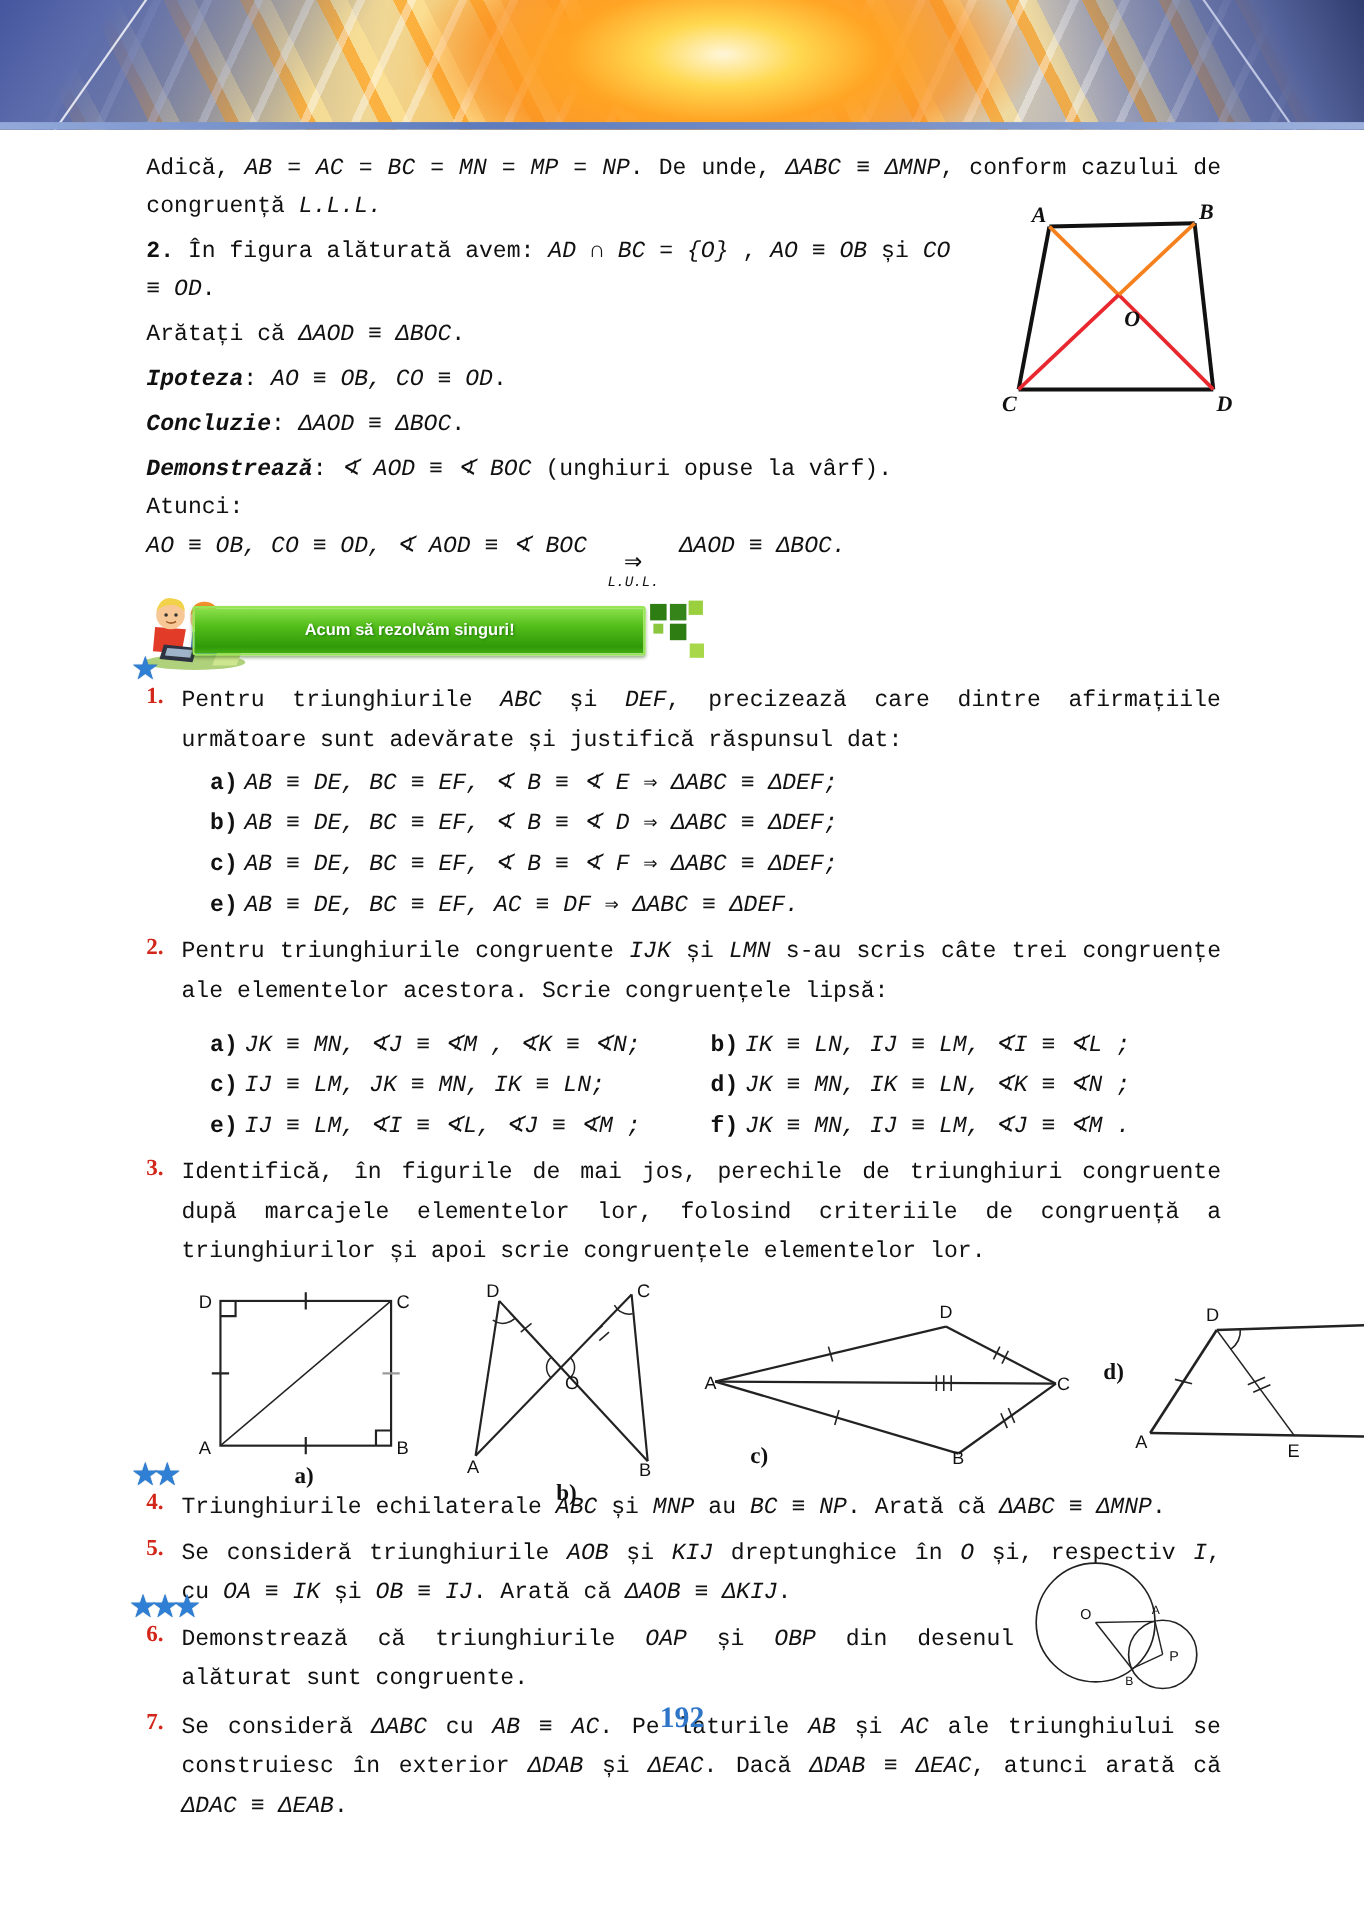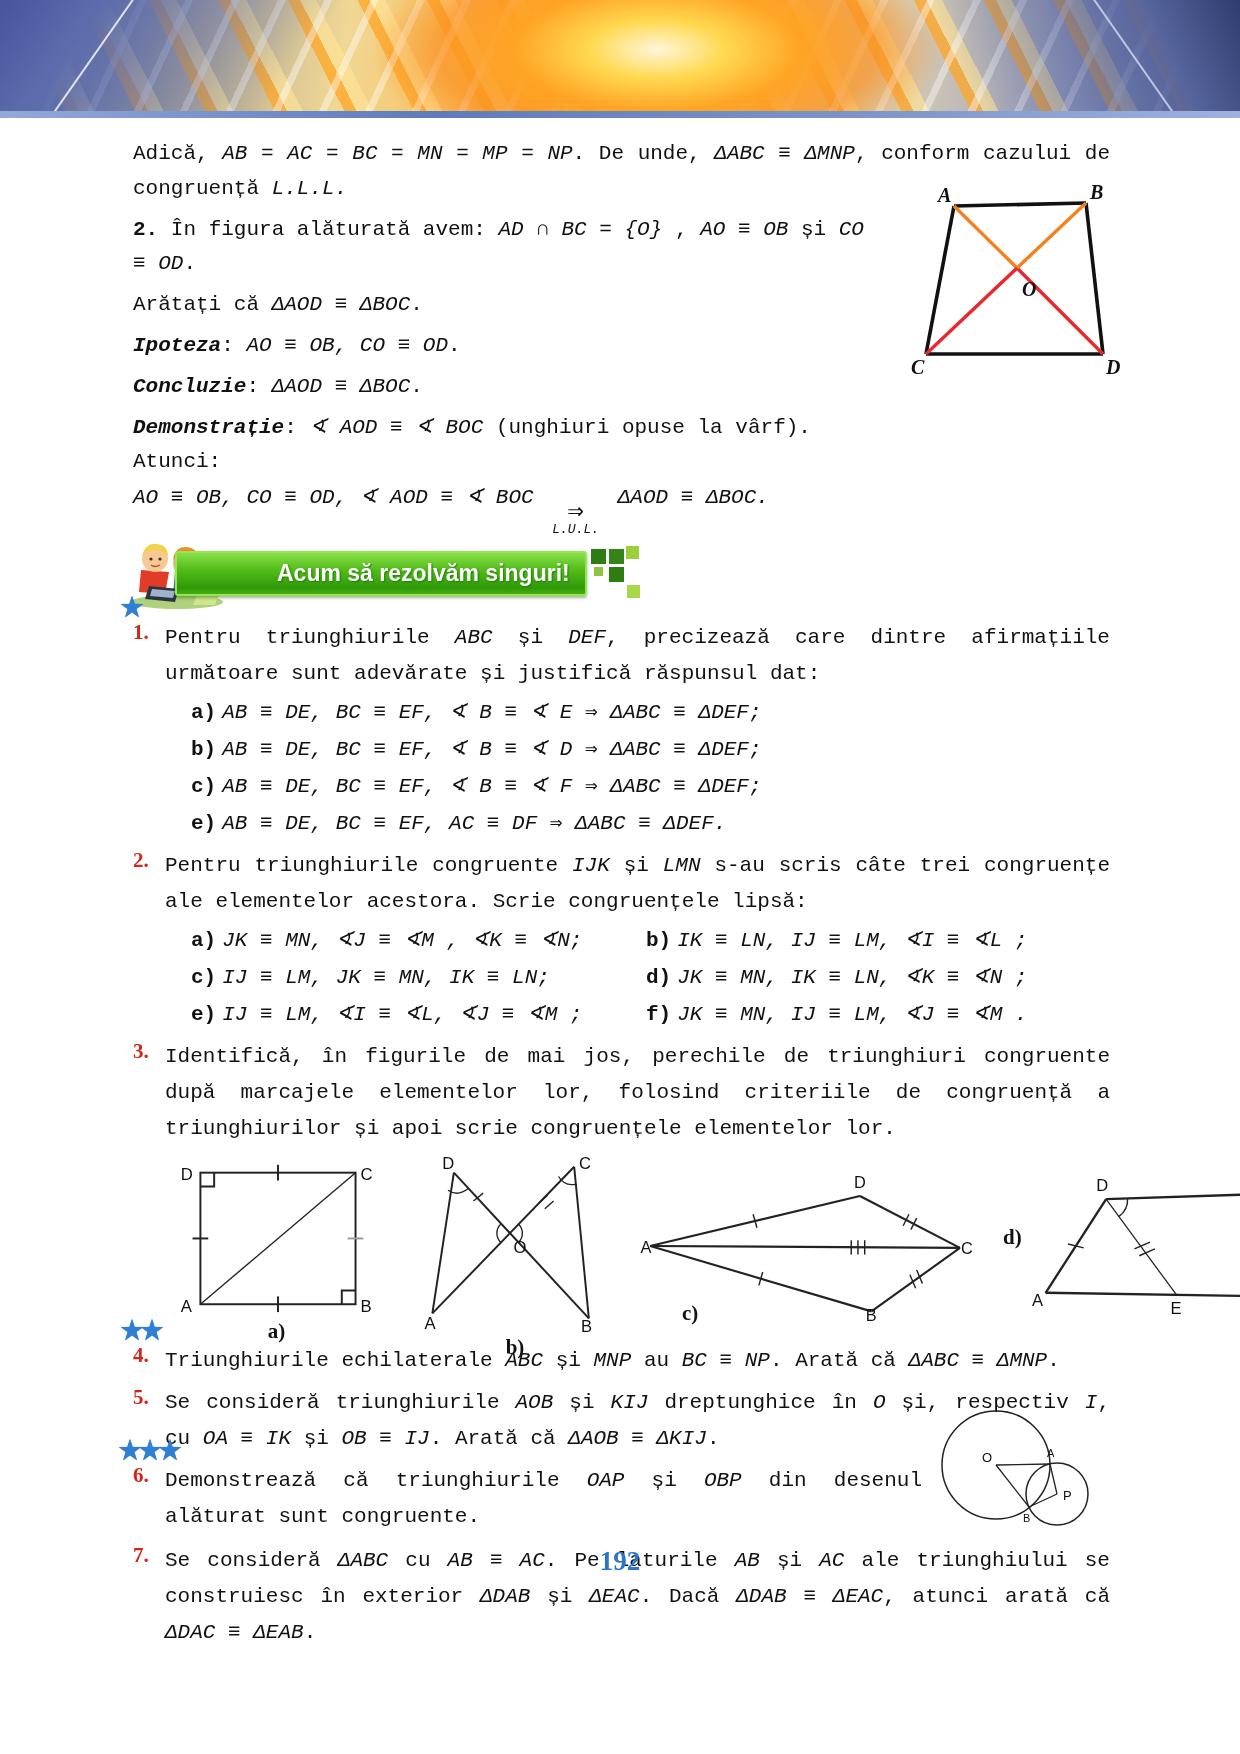--- a/index.html
+++ b/index.html
@@ -44,40 +44,40 @@
   
   .banner{position:relative;height:58px;margin:10px 0 16px 0;}
   .banner-bar{
     position:absolute;left:42px;top:5px;width:408px;height:41px;
     background:linear-gradient(#8ae04b 0%,#53bd1a 40%,#2f9a08 85%,#45ad14 100%);
     border:2px solid #97e455;border-radius:3px;
     box-shadow:0 2px 3px rgba(40,90,10,.45);
   }
   .banner-label{
     display:block;color:#ffffff;font-family:"Liberation Sans",sans-serif;font-weight:bold;
-    font-size:23px;line-height:40px;padding-left:100px;text-shadow:1px 1px 2px #1f7a06;
+    font-size:15px;line-height:40px;padding-left:100px;text-shadow:1px 1px 2px #1f7a06;
     white-space:nowrap;
   }
   .kids{position:absolute;left:-12px;top:-8px;}
   .pix{position:absolute;}
   .pix.p1{left:458px;top:3px;width:15px;height:15px;background:#2e7d12;}
   .pix.p2{left:476px;top:3px;width:15px;height:15px;background:#35841a;}
   .pix.p3{left:493px;top:0px;width:13px;height:13px;background:#9ad03e;}
   .pix.p4{left:461px;top:21px;width:9px;height:9px;background:#8bc63f;}
   .pix.p5{left:476px;top:21px;width:15px;height:15px;background:#2e7d12;}
   .pix.p6{left:494px;top:39px;width:13px;height:13px;background:#a8d84a;}
   
   .ex{display:flex;position:relative;margin-top:6px;}
   .ex .num{color:#d3261a;font-weight:bold;flex:none;width:32px;}
   .ex .exbody{flex:1;}
   .ebody{line-height:36px;text-align:justify;}
   .subitems{margin-left:26px;margin-top:2px;}
   .sub{line-height:37px;}
   .sub .slab{font-weight:bold;font-style:normal;margin-right:6px;}
-  .subcols{display:grid;grid-template-columns:455px 1fr;margin-left:26px;margin-top:2px;}
+  .subcols{display:grid;grid-template-columns:455px 1fr;margin-left:26px;margin-top:12px;}
   .stars{position:absolute;left:-14px;top:-27px;color:#2f80d4;font-size:29px;letter-spacing:-6px;
          text-shadow:0 0 1px #14589e;font-family:"DejaVu Sans",sans-serif;line-height:1;}
   .stars.three{left:-16px;}
   
   .figrow{display:flex;align-items:flex-start;height:182px;margin:8px 0 2px 18px;position:relative;}
   .figbox{position:relative;}
   .figcap{font-weight:bold;font-size:21px;text-align:center;margin-top:-4px;}
   .figcap-c{text-align:left;margin-left:48px;margin-top:-26px;}
   .figbox.fa{margin-left:18px;}
   .figbox.fb{margin-left:40px;}
@@ -129,21 +129,21 @@
         <text class="ser" x="112" y="120">O</text>
         <text class="ser" x="1" y="198">C</text>
         <text class="ser" x="196" y="198">D</text>
       </svg>
     </div>
 
     <p class="pline"><span class="seg-b">2.</span><span class="seg-n"> În figura alăturată avem:  </span><span class="seg-i">AD ∩ BC = {O}</span><span class="seg-n"> , </span><span class="seg-i">AO ≡ OB</span><span class="seg-n"> și </span><span class="seg-i">CO ≡ OD</span><span class="seg-n">.</span></p>
     <p class="pline"><span class="seg-n">Arătați că </span><span class="seg-i">ΔAOD ≡ ΔBOC</span><span class="seg-n">.</span></p>
     <p class="pline"><span class="seg-bi">Ipoteza</span><span class="seg-n">: </span><span class="seg-i">AO ≡ OB, CO ≡ OD</span><span class="seg-n">.</span></p>
     <p class="pline"><span class="seg-bi">Concluzie</span><span class="seg-n">: </span><span class="seg-i">ΔAOD ≡ ΔBOC</span><span class="seg-n">.</span></p>
-    <p class="pline"><span class="seg-bi">Demonstrație</span><span class="seg-n">:  </span><span class="seg-i">∢ AOD ≡ ∢ BOC</span><span class="seg-n"> (unghiuri opuse la vârf). Atunci:</span></p>
+    <p class="pline"><span class="seg-bi">Demonstrează</span><span class="seg-n">:  </span><span class="seg-i">∢ AOD ≡ ∢ BOC</span><span class="seg-n"> (unghiuri opuse la vârf). Atunci:</span></p>
     <p class="pline chain">
       <span class="seg-i">AO ≡ OB, CO ≡ OD,  ∢ AOD ≡  ∢ BOC</span>
       <span class="arrowstack">
         <span class="arr">⇒</span>
         <span class="under">L.U.L.</span>
       </span>
       <span class="seg-i"> ΔAOD ≡ ΔBOC.</span>
     </p>
 
     <div class="banner">

